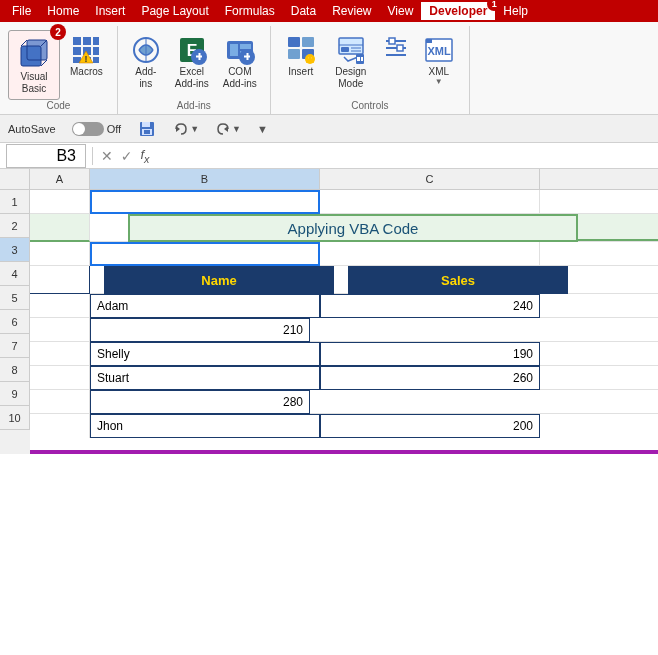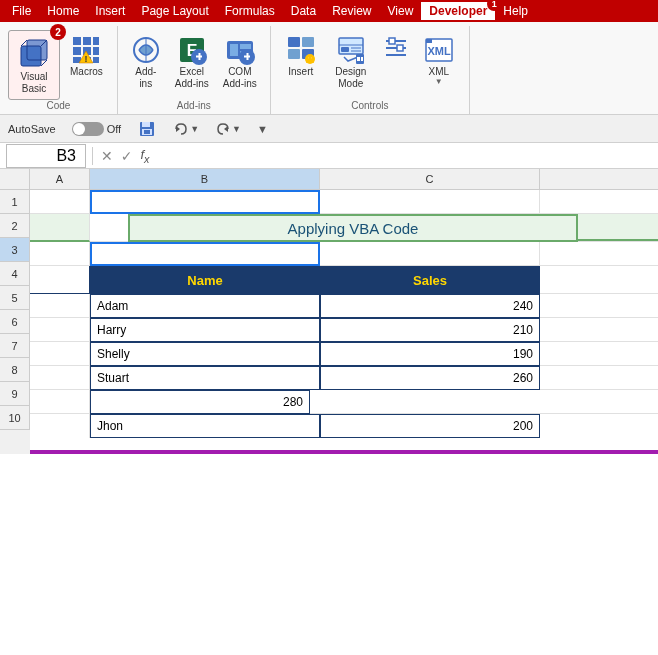--- a/index.html
+++ b/index.html
@@ -270,21 +270,21 @@
         <div style="flex:1;background:#e8f4e8;border-bottom:2px solid #6aaa6a;"></div>
       </div>
 
       <div data-name="table-row" style="display:flex;border-bottom:1px solid #e0e0e0;height:24px;">
         <div data-name="cell-a3" style="width:60px;min-width:60px;border-right:1px solid #e0e0e0;height:24px;"></div>
         <div data-name="cell-b3" style="width:230px;min-width:230px;border-right:1px solid #e0e0e0;height:24px;border:2px solid #1a73e8;"></div>
         <div data-name="cell-c3" style="width:220px;min-width:220px;border-right:1px solid #e0e0e0;height:24px;"></div>
         <div style="flex:1;"></div>
       </div>
 
-      <div data-name="table-row" style="display:flex;border-bottom:1px solid #e0e0e0;height:28px;">
+      <div data-name="table-row" style="display:flex;border-bottom:1px solid #e0e0e0;height:28px;gap:14px;">
         <div data-name="cell-a4" style="width:60px;min-width:60px;border-right:1px solid #1a3a6b;height:28px;border-bottom:1px solid #1a3a6b;"></div>
         <div data-name="cell-b4" style="width:230px;min-width:230px;height:28px;display:flex;align-items:center;justify-content:center;background:#1a3a6b;border:1px solid #1a3a6b;">
           <span data-name="header-name" style="color:#ffd700;font-weight:bold;font-size:13px;">Name</span>
         </div>
         <div data-name="cell-c4" style="width:220px;min-width:220px;height:28px;display:flex;align-items:center;justify-content:center;background:#1a3a6b;border:1px solid #1a3a6b;">
           <span data-name="header-sales" style="color:#ffd700;font-weight:bold;font-size:13px;">Sales</span>
         </div>
         <div style="flex:1;"></div>
       </div>
 
@@ -294,23 +294,20 @@
           <span data-name="data-name-5">Adam</span>
         </div>
         <div data-name="cell-c5" style="width:220px;min-width:220px;height:24px;display:flex;align-items:center;justify-content:flex-end;padding:0 6px;border:1px solid #1a3a6b;font-size:12px;">
           <span data-name="data-sales-5">240</span>
         </div>
         <div style="flex:1;"></div>
       </div>
 
       <div data-name="table-row" style="display:flex;border-bottom:1px solid #e0e0e0;height:24px;">
         <div data-name="cell-a6" style="width:60px;min-width:60px;border-right:1px solid #e0e0e0;height:24px;"></div>
-        <div data-name="cell-b6" style="width:230px;min-width:230px;height:24px;display:flex;align-items:center;padding:0 6px;border:1px solid #1a3a6b;font-size:12px;">
-          <span data-name="data-name-6">Harry</span>
-        </div>
         <div data-name="cell-c6" style="width:220px;min-width:220px;height:24px;display:flex;align-items:center;justify-content:flex-end;padding:0 6px;border:1px solid #1a3a6b;font-size:12px;">
           <span data-name="data-sales-6">210</span>
         </div>
         <div style="flex:1;"></div>
       </div>
 
       <div data-name="table-row" style="display:flex;border-bottom:1px solid #e0e0e0;height:24px;">
         <div data-name="cell-a7" style="width:60px;min-width:60px;border-right:1px solid #e0e0e0;height:24px;"></div>
         <div data-name="cell-b7" style="width:230px;min-width:230px;height:24px;display:flex;align-items:center;padding:0 6px;border:1px solid #1a3a6b;font-size:12px;">
           <span data-name="data-name-7">Shelly</span>

